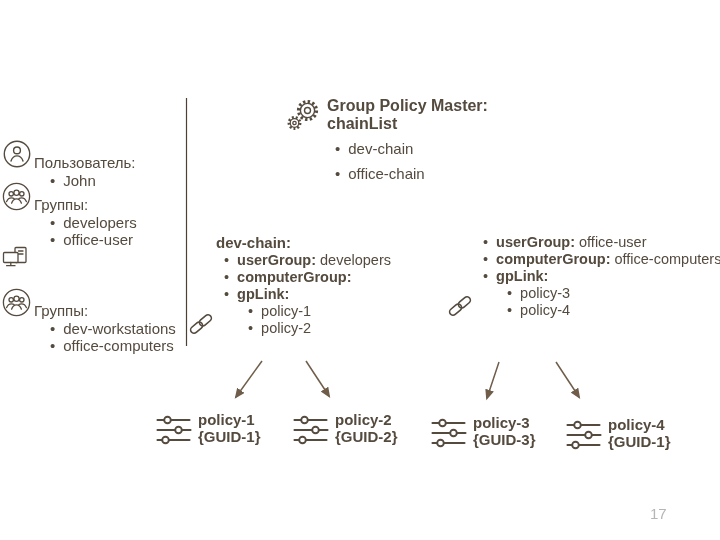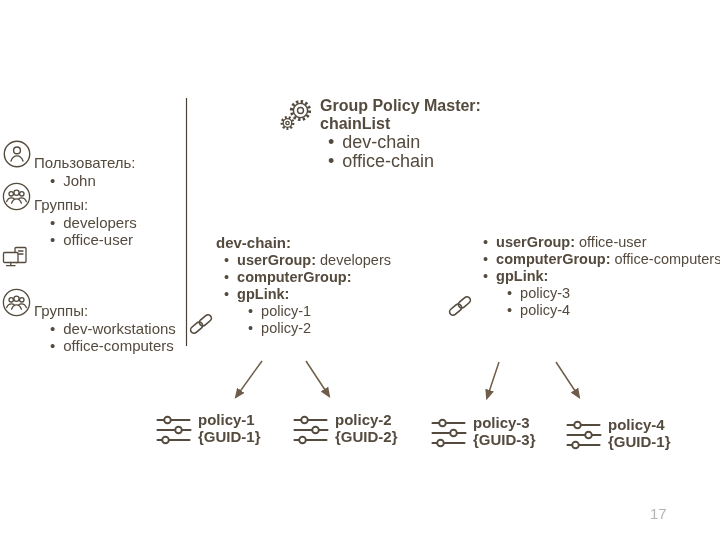--- a/index.html
+++ b/index.html
@@ -18,21 +18,21 @@
   
   .lp{display:flex;align-items:flex-start;gap:3px}
   .lp .lbl{font-weight:400;font-size:15px;line-height:17px;white-space:nowrap;margin-top:14px;margin-bottom:1px}
   .li{font-size:15px;line-height:17px;white-space:nowrap;display:flex;padding-left:16px}
   .li::before{content:"•";margin-right:8px}
 
   
   .master{display:flex;gap:6px;align-items:flex-start}
   .mtitle{font-weight:700;font-size:16px;line-height:18px;white-space:nowrap}
   .mcenter{text-align:left}
-  .master .li{font-size:18px;line-height:17.5px;padding-left:8px;margin-top:1px}
+  .master .li{font-size:15px;line-height:17.5px;padding-left:8px;margin-top:7px}
 
   
   .chain{display:flex;gap:2px;align-items:flex-end}
   .chain .icon{margin-top:-2px}
   .ctitle{font-weight:700;font-size:15px;line-height:18px;white-space:nowrap}
   .chain .li{font-size:14.5px;line-height:17px;padding-left:8px}
   .chain .li.l2{padding-left:32px}
   .chain .li b{margin-right:4px}
 
   
@@ -116,21 +116,21 @@
         <path d="M9.6 21.2c1-3 2.9-4.3 4.9-4.3s3.9 1.3 4.9 4.3"></path>
       </svg>
     </span>
     <div class="col">
       <div class="lbl">Группы:</div>
       <div class="li">dev-workstations</div>
       <div class="li">office-computers</div>
     </div>
   </div>
 
-  <div class="abs master" style="left:278px;top:97px">
+  <div class="abs master" style="left:285px;top:97px">
     <span class="icon" style="margin-top:1px">
       <svg width="36" height="34" viewBox="0 0 36 34" fill="none" stroke="currentColor">
         <circle cx="22.5" cy="12.5" r="9" stroke-width="3.2" stroke-dasharray="2.4 2.3"></circle>
         <circle cx="22.5" cy="12.5" r="7.1" stroke-width="1.4"></circle>
         <circle cx="22.5" cy="12.5" r="3" stroke-width="1.4"></circle>
         <circle cx="9.5" cy="25" r="5.6" stroke-width="2.7" stroke-dasharray="1.9 1.95"></circle>
         <circle cx="9.5" cy="25" r="4.3" stroke-width="1.3"></circle>
         <circle cx="9.5" cy="25" r="1.7" stroke-width="1.3"></circle>
       </svg>
     </span>

